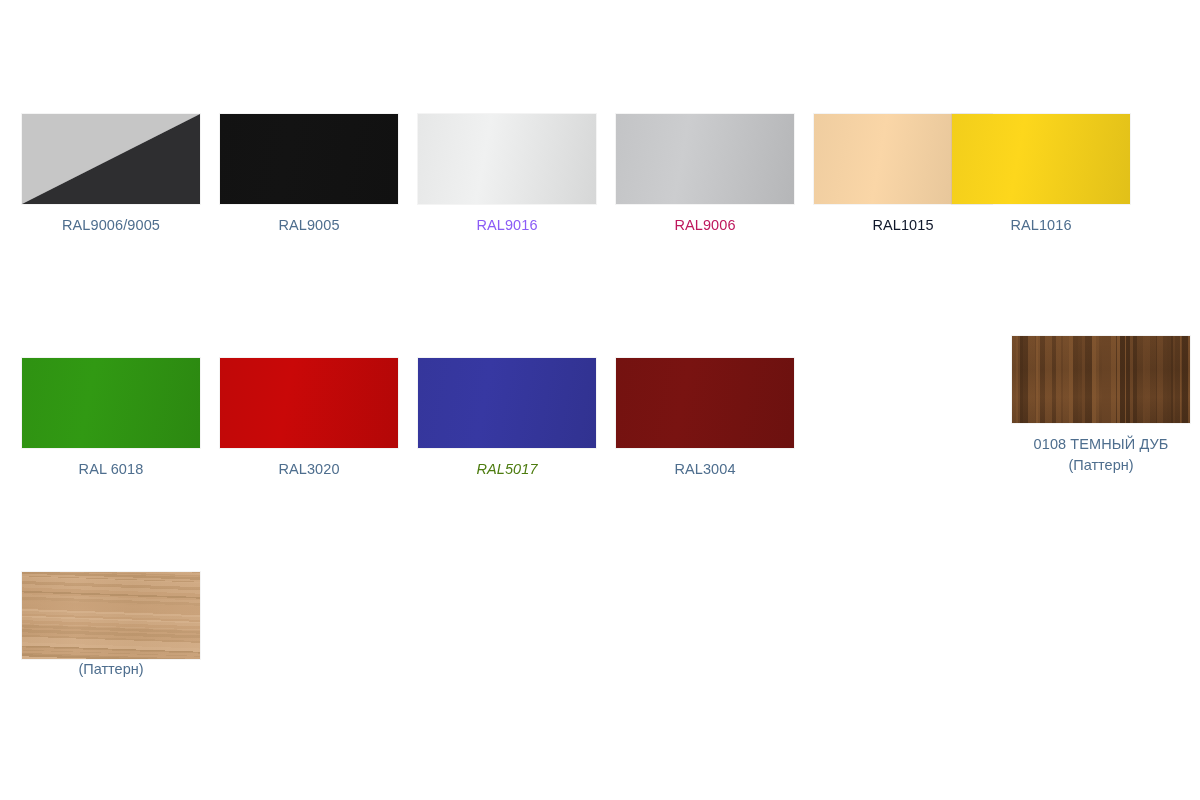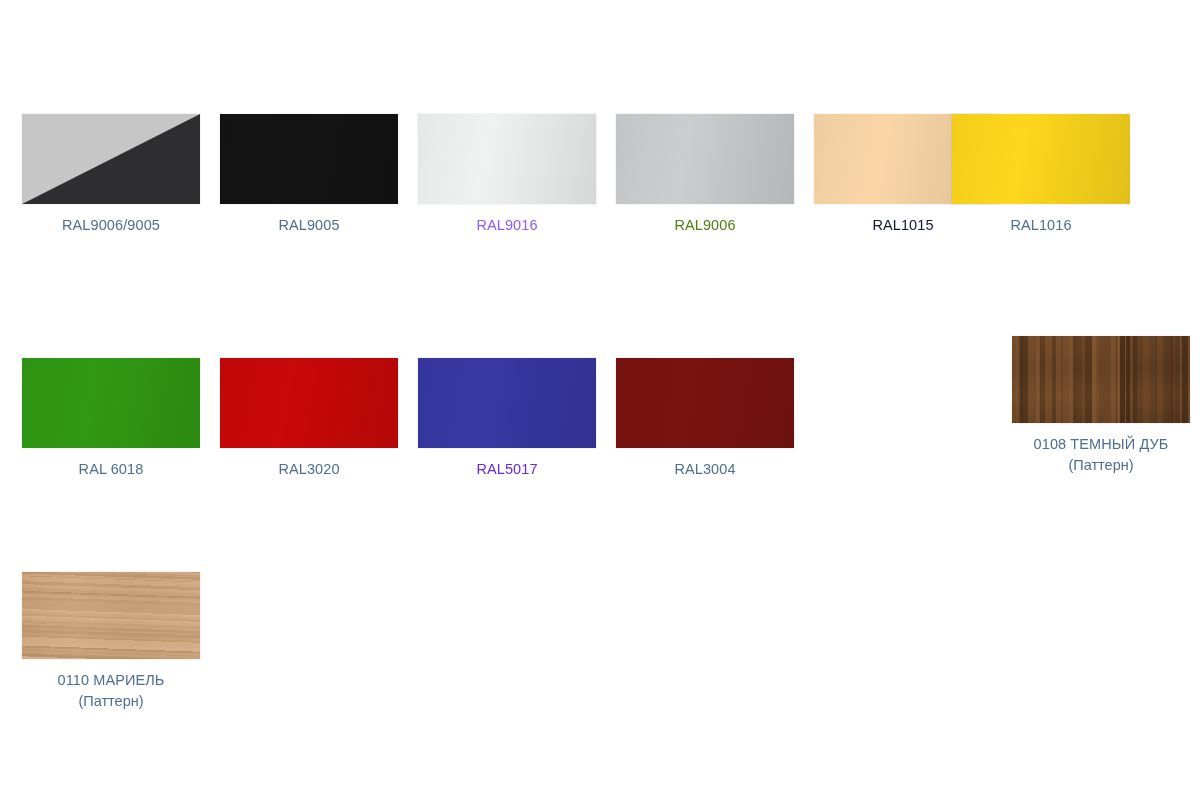--- a/index.html
+++ b/index.html
@@ -94,21 +94,21 @@
     <div class="swatch-cell" style="left: 408px; top: 100px;">
       <div class="swatch-chip" style="height: 90px;">
         <div class="fill-solid" style="background: linear-gradient(100deg, rgb(230, 231, 231) 0%, rgb(240, 241, 241) 38%, rgb(214, 215, 215) 100%);"></div>
       </div>
       <div class="swatch-label" style="color: #8b5cf6;">RAL9016</div>
     </div>
     <div class="swatch-cell" style="left: 606px; top: 100px;">
       <div class="swatch-chip" style="height: 90px;">
         <div class="fill-solid" style="background: linear-gradient(100deg, rgb(195, 196, 198) 0%, rgb(204, 205, 207) 38%, rgb(181, 182, 184) 100%);"></div>
       </div>
-      <div class="swatch-label" style="color: #4d7c0f;">RAL9006</div>
+      <div class="swatch-label" style="color: #be185d;">RAL9006</div>
     </div>
     <div class="swatch-cell" style="left: 804px; top: 100px;">
       <div class="swatch-chip" style="height: 90px;">
         <div class="fill-solid" style="background: linear-gradient(100deg, rgb(239, 205, 160) 0%, rgb(250, 214, 167) 38%, rgb(222, 191, 149) 100%);"></div>
       </div>
       <div class="swatch-label" style="color: #0f172a;">RAL1015</div>
     </div>
     <div class="swatch-cell" style="left: 942px; top: 100px;">
       <div class="swatch-chip" style="height: 90px;">
         <div class="fill-solid" style="background: linear-gradient(100deg, rgb(242, 206, 27) 0%, rgb(253, 215, 28) 38%, rgb(225, 192, 25) 100%);"></div>
@@ -124,35 +124,34 @@
     <div class="swatch-cell" style="left: 210px; top: 344px;">
       <div class="swatch-chip" style="height: 90px;">
         <div class="fill-solid" style="background: linear-gradient(100deg, rgb(192, 8, 8) 0%, rgb(201, 8, 8) 38%, rgb(179, 7, 7) 100%);"></div>
       </div>
       <div class="swatch-label" style="color: rgb(78, 110, 142);">RAL3020</div>
     </div>
     <div class="swatch-cell" style="left: 408px; top: 344px;">
       <div class="swatch-chip" style="height: 90px;">
         <div class="fill-solid" style="background: linear-gradient(100deg, rgb(53, 54, 155) 0%, rgb(55, 56, 162) 38%, rgb(49, 50, 144) 100%);"></div>
       </div>
-      <div class="swatch-label" style="color: #6d28d9;">RAL5017</div>
+      <div class="swatch-label" style="color: #4d7c0f; font-style: italic;">RAL5017</div>
     </div>
     <div class="swatch-cell" style="left: 606px; top: 344px;">
       <div class="swatch-chip" style="height: 90px;">
         <div class="fill-solid" style="background: linear-gradient(100deg, rgb(116, 18, 16) 0%, rgb(121, 19, 17) 38%, rgb(108, 17, 15) 100%);"></div>
       </div>
       <div class="swatch-label" style="color: rgb(78, 110, 142);">RAL3004</div>
     </div>
     <div class="swatch-cell" style="left: 1002px; top: 322px;">
       <div class="swatch-chip tall" style="height: 87px;">
         <div class="grain-v" style="position: absolute; inset: 0px; background: linear-gradient(90deg, rgba(138, 92, 51, 0.243) 0%, rgba(138, 92, 51, 0.243) 2.17%, rgba(138, 92, 51, 0.46) 2.17%, rgba(138, 92, 51, 0.46) 3.55%, rgba(107, 69, 38, 0.506) 3.55%, rgba(107, 69, 38, 0.506) 4.4%, rgba(61, 38, 20, 0.61) 4.4%, rgba(61, 38, 20, 0.61) 6.32%, rgba(61, 38, 20, 0.455) 6.32%, rgba(61, 38, 20, 0.455) 9.02%, rgba(138, 92, 51, 0.267) 9.02%, rgba(138, 92, 51, 0.267) 10.37%, rgba(138, 92, 51, 0.28) 10.37%, rgba(138, 92, 51, 0.28) 12.77%, rgba(107, 69, 38, 0.714) 12.77%, rgba(107, 69, 38, 0.714) 13.53%, rgba(138, 92, 51, 0.706) 13.53%, rgba(138, 92, 51, 0.706) 14.51%, rgba(138, 92, 51, 0.482) 14.51%, rgba(138, 92, 51, 0.482) 15.72%, rgba(61, 38, 20, 0.275) 15.72%, rgba(61, 38, 20, 0.275) 18.47%, rgba(138, 92, 51, 0.31) 18.47%, rgba(138, 92, 51, 0.31) 22.22%, rgba(61, 38, 20, 0.263) 22.22%, rgba(61, 38, 20, 0.263) 24.57%, rgba(138, 92, 51, 0.373) 24.57%, rgba(138, 92, 51, 0.373) 27.64%, rgba(107, 69, 38, 0.31) 27.64%, rgba(107, 69, 38, 0.31) 28.5%, rgba(138, 92, 51, 0.31) 28.5%, rgba(138, 92, 51, 0.31) 31.93%, rgba(138, 92, 51, 0.596) 31.93%, rgba(138, 92, 51, 0.596) 34.46%, rgba(61, 38, 20, 0.3) 34.46%, rgba(61, 38, 20, 0.3) 37.15%, rgba(61, 38, 20, 0.208) 37.15%, rgba(61, 38, 20, 0.208) 39.19%, rgba(107, 69, 38, 0.537) 39.19%, rgba(107, 69, 38, 0.537) 41.11%, rgba(61, 38, 20, 0.42) 41.11%, rgba(61, 38, 20, 0.42) 44.76%, rgba(138, 92, 51, 0.64) 44.76%, rgba(138, 92, 51, 0.64) 46.95%, rgba(138, 92, 51, 0.325) 46.95%, rgba(138, 92, 51, 0.325) 48.99%, rgba(107, 69, 38, 0.255) 48.99%, rgba(107, 69, 38, 0.255) 50.35%, rgba(107, 69, 38, 0.65) 50.35%, rgba(107, 69, 38, 0.65) 51.82%, rgba(107, 69, 38, 0.655) 51.82%, rgba(107, 69, 38, 0.655) 55.51%, rgba(138, 92, 51, 0.486) 55.51%, rgba(138, 92, 51, 0.486) 58.51%, rgba(61, 38, 20, 0.376) 58.51%, rgba(61, 38, 20, 0.376) 59.18%, rgba(138, 92, 51, 0.557) 59.18%, rgba(138, 92, 51, 0.557) 60.47%, rgba(61, 38, 20, 0.706) 60.47%, rgba(61, 38, 20, 0.706) 63.43%, rgba(138, 92, 51, 0.5) 63.43%, rgba(138, 92, 51, 0.5) 64.05%, rgba(61, 38, 20, 0.725) 64.05%, rgba(61, 38, 20, 0.725) 66.07%, rgba(107, 69, 38, 0.5) 66.07%, rgba(107, 69, 38, 0.5) 68.13%, rgba(61, 38, 20, 0.616) 68.13%, rgba(61, 38, 20, 0.616) 70.23%, rgba(61, 38, 20, 0.192) 70.23%, rgba(61, 38, 20, 0.192) 73.69%, rgba(107, 69, 38, 0.565) 73.69%, rgba(107, 69, 38, 0.565) 74.79%, rgba(107, 69, 38, 0.306) 74.79%, rgba(107, 69, 38, 0.306) 77.5%, rgba(61, 38, 20, 0.2) 77.5%, rgba(61, 38, 20, 0.2) 80.76%, rgba(61, 38, 20, 0.475) 80.76%, rgba(61, 38, 20, 0.475) 81.62%, rgba(107, 69, 38, 0.26) 81.62%, rgba(107, 69, 38, 0.26) 84.88%, rgba(61, 38, 20, 0.333) 84.88%, rgba(61, 38, 20, 0.333) 87.06%, rgba(61, 38, 20, 0.376) 87.06%, rgba(61, 38, 20, 0.376) 89.22%, rgba(61, 38, 20, 0.616) 89.22%, rgba(61, 38, 20, 0.616) 90.56%, rgba(61, 38, 20, 0.18) 90.56%, rgba(61, 38, 20, 0.18) 91.6%, rgba(61, 38, 20, 0.404) 91.6%, rgba(61, 38, 20, 0.404) 94.19%, rgba(138, 92, 51, 0.408) 94.19%, rgba(138, 92, 51, 0.408) 95.14%, rgba(107, 69, 38, 0.427) 95.14%, rgba(107, 69, 38, 0.427) 95.77%, rgba(61, 38, 20, 0.69) 95.77%, rgba(61, 38, 20, 0.69) 98.73%, rgba(138, 92, 51, 0.325) 98.73%, rgba(138, 92, 51, 0.325) 100%), linear-gradient(0deg, rgba(61, 38, 20, 0.3) 0%, rgba(138, 92, 51, 0.16) 30%, rgba(61, 38, 20, 0.22) 62%, rgba(138, 92, 51, 0.12) 100%) rgb(107, 69, 38);"></div>
       </div>
       <div class="swatch-label" style="color: rgb(78, 110, 142);">0108 ТЕМНЫЙ ДУБ</div>
       <div class="swatch-sublabel" style="color: rgb(78, 110, 142);">(Паттерн)</div>
     </div>
     <div class="swatch-cell" style="left: 12px; top: 558px;">
       <div class="swatch-chip tall" style="height: 87px;">
         <div class="grain-h" style="position: absolute; inset: 0px; background: linear-gradient(2deg, rgba(219, 184, 148, 0.67) 0%, rgba(219, 184, 148, 0.67) 2.93%, rgba(176, 139, 98, 0.667) 2.93%, rgba(176, 139, 98, 0.667) 5.24%, rgba(176, 139, 98, 0.404) 5.24%, rgba(176, 139, 98, 0.404) 6.65%, rgba(201, 161, 121, 0.663) 6.65%, rgba(201, 161, 121, 0.663) 8.22%, rgba(201, 161, 121, 0.565) 8.22%, rgba(201, 161, 121, 0.565) 9.14%, rgba(176, 139, 98, 0.34) 9.14%, rgba(176, 139, 98, 0.34) 9.94%, rgba(201, 161, 121, 0.227) 9.94%, rgba(201, 161, 121, 0.227) 12.48%, rgba(176, 139, 98, 0.447) 12.48%, rgba(176, 139, 98, 0.447) 13.55%, rgba(176, 139, 98, 0.682) 13.55%, rgba(176, 139, 98, 0.682) 14.47%, rgba(219, 184, 148, 0.61) 14.47%, rgba(219, 184, 148, 0.61) 17.91%, rgba(219, 184, 148, 0.46) 17.91%, rgba(219, 184, 148, 0.46) 21.45%, rgba(219, 184, 148, 0.463) 21.45%, rgba(219, 184, 148, 0.463) 24.03%, rgba(176, 139, 98, 0.29) 24.03%, rgba(176, 139, 98, 0.29) 25.9%, rgba(201, 161, 121, 0.184) 25.9%, rgba(201, 161, 121, 0.184) 28.66%, rgba(176, 139, 98, 0.365) 28.66%, rgba(176, 139, 98, 0.365) 32.03%, rgba(201, 161, 121, 0.514) 32.03%, rgba(201, 161, 121, 0.514) 33.87%, rgba(176, 139, 98, 0.31) 33.87%, rgba(176, 139, 98, 0.31) 36.57%, rgba(201, 161, 121, 0.533) 36.57%, rgba(201, 161, 121, 0.533) 37.46%, rgba(219, 184, 148, 0.31) 37.46%, rgba(219, 184, 148, 0.31) 38.4%, rgba(201, 161, 121, 0.424) 38.4%, rgba(201, 161, 121, 0.424) 39.38%, rgba(201, 161, 121, 0.553) 39.38%, rgba(201, 161, 121, 0.553) 41.73%, rgba(219, 184, 148, 0.373) 41.73%, rgba(219, 184, 148, 0.373) 44.9%, rgba(219, 184, 148, 0.663) 44.9%, rgba(219, 184, 148, 0.663) 46.5%, rgba(201, 161, 121, 0.557) 46.5%, rgba(201, 161, 121, 0.557) 48.63%, rgba(219, 184, 148, 0.282) 48.63%, rgba(219, 184, 148, 0.282) 51.58%, rgba(219, 184, 148, 0.62) 51.58%, rgba(219, 184, 148, 0.62) 53.71%, rgba(201, 161, 121, 0.69) 53.71%, rgba(201, 161, 121, 0.69) 54.78%, rgba(201, 161, 121, 0.184) 54.78%, rgba(201, 161, 121, 0.184) 55.82%, rgba(201, 161, 121, 0.424) 55.82%, rgba(201, 161, 121, 0.424) 59.23%, rgba(201, 161, 121, 0.537) 59.23%, rgba(201, 161, 121, 0.537) 62.35%, rgba(201, 161, 121, 0.208) 62.35%, rgba(201, 161, 121, 0.208) 63.83%, rgba(176, 139, 98, 0.216) 63.83%, rgba(176, 139, 98, 0.216) 66.86%, rgba(219, 184, 148, 0.235) 66.86%, rgba(219, 184, 148, 0.235) 69.56%, rgba(201, 161, 121, 0.498) 69.56%, rgba(201, 161, 121, 0.498) 71.41%, rgba(176, 139, 98, 0.686) 71.41%, rgba(176, 139, 98, 0.686) 73.18%, rgba(201, 161, 121, 0.47) 73.18%, rgba(201, 161, 121, 0.47) 73.81%, rgba(201, 161, 121, 0.64) 73.81%, rgba(201, 161, 121, 0.64) 76.76%, rgba(219, 184, 148, 0.318) 76.76%, rgba(219, 184, 148, 0.318) 80.41%, rgba(176, 139, 98, 0.282) 80.41%, rgba(176, 139, 98, 0.282) 81.3%, rgba(176, 139, 98, 0.22) 81.3%, rgba(176, 139, 98, 0.22) 83.68%, rgba(219, 184, 148, 0.353) 83.68%, rgba(219, 184, 148, 0.353) 86.74%, rgba(219, 184, 148, 0.36) 86.74%, rgba(219, 184, 148, 0.36) 87.82%, rgba(219, 184, 148, 0.475) 87.82%, rgba(219, 184, 148, 0.475) 88.77%, rgba(176, 139, 98, 0.373) 88.77%, rgba(176, 139, 98, 0.373) 89.58%, rgba(219, 184, 148, 0.286) 89.58%, rgba(219, 184, 148, 0.286) 91.58%, rgba(176, 139, 98, 0.443) 91.58%, rgba(176, 139, 98, 0.443) 94.22%, rgba(201, 161, 121, 0.52) 94.22%, rgba(201, 161, 121, 0.52) 95.11%, rgba(176, 139, 98, 0.204) 95.11%, rgba(176, 139, 98, 0.204) 96.37%, rgba(219, 184, 148, 0.263) 96.37%, rgba(219, 184, 148, 0.263) 98.25%, rgba(219, 184, 148, 0.384) 98.25%, rgba(219, 184, 148, 0.384) 99.15%, rgba(176, 139, 98, 0.243) 99.15%, rgba(176, 139, 98, 0.243) 100%), linear-gradient(90deg, rgba(176, 139, 98, 0.3) 0%, rgba(219, 184, 148, 0.16) 30%, rgba(176, 139, 98, 0.22) 62%, rgba(219, 184, 148, 0.12) 100%) rgb(201, 161, 121);"></div>
       </div>
-      <div class="swatch-label" style="color: rgb(78, 110, 142);">0110 МАРИЕЛЬ</div>
       <div class="swatch-sublabel" style="color: rgb(78, 110, 142);">(Паттерн)</div>
     </div>
   </div>
 
 </body></html>

